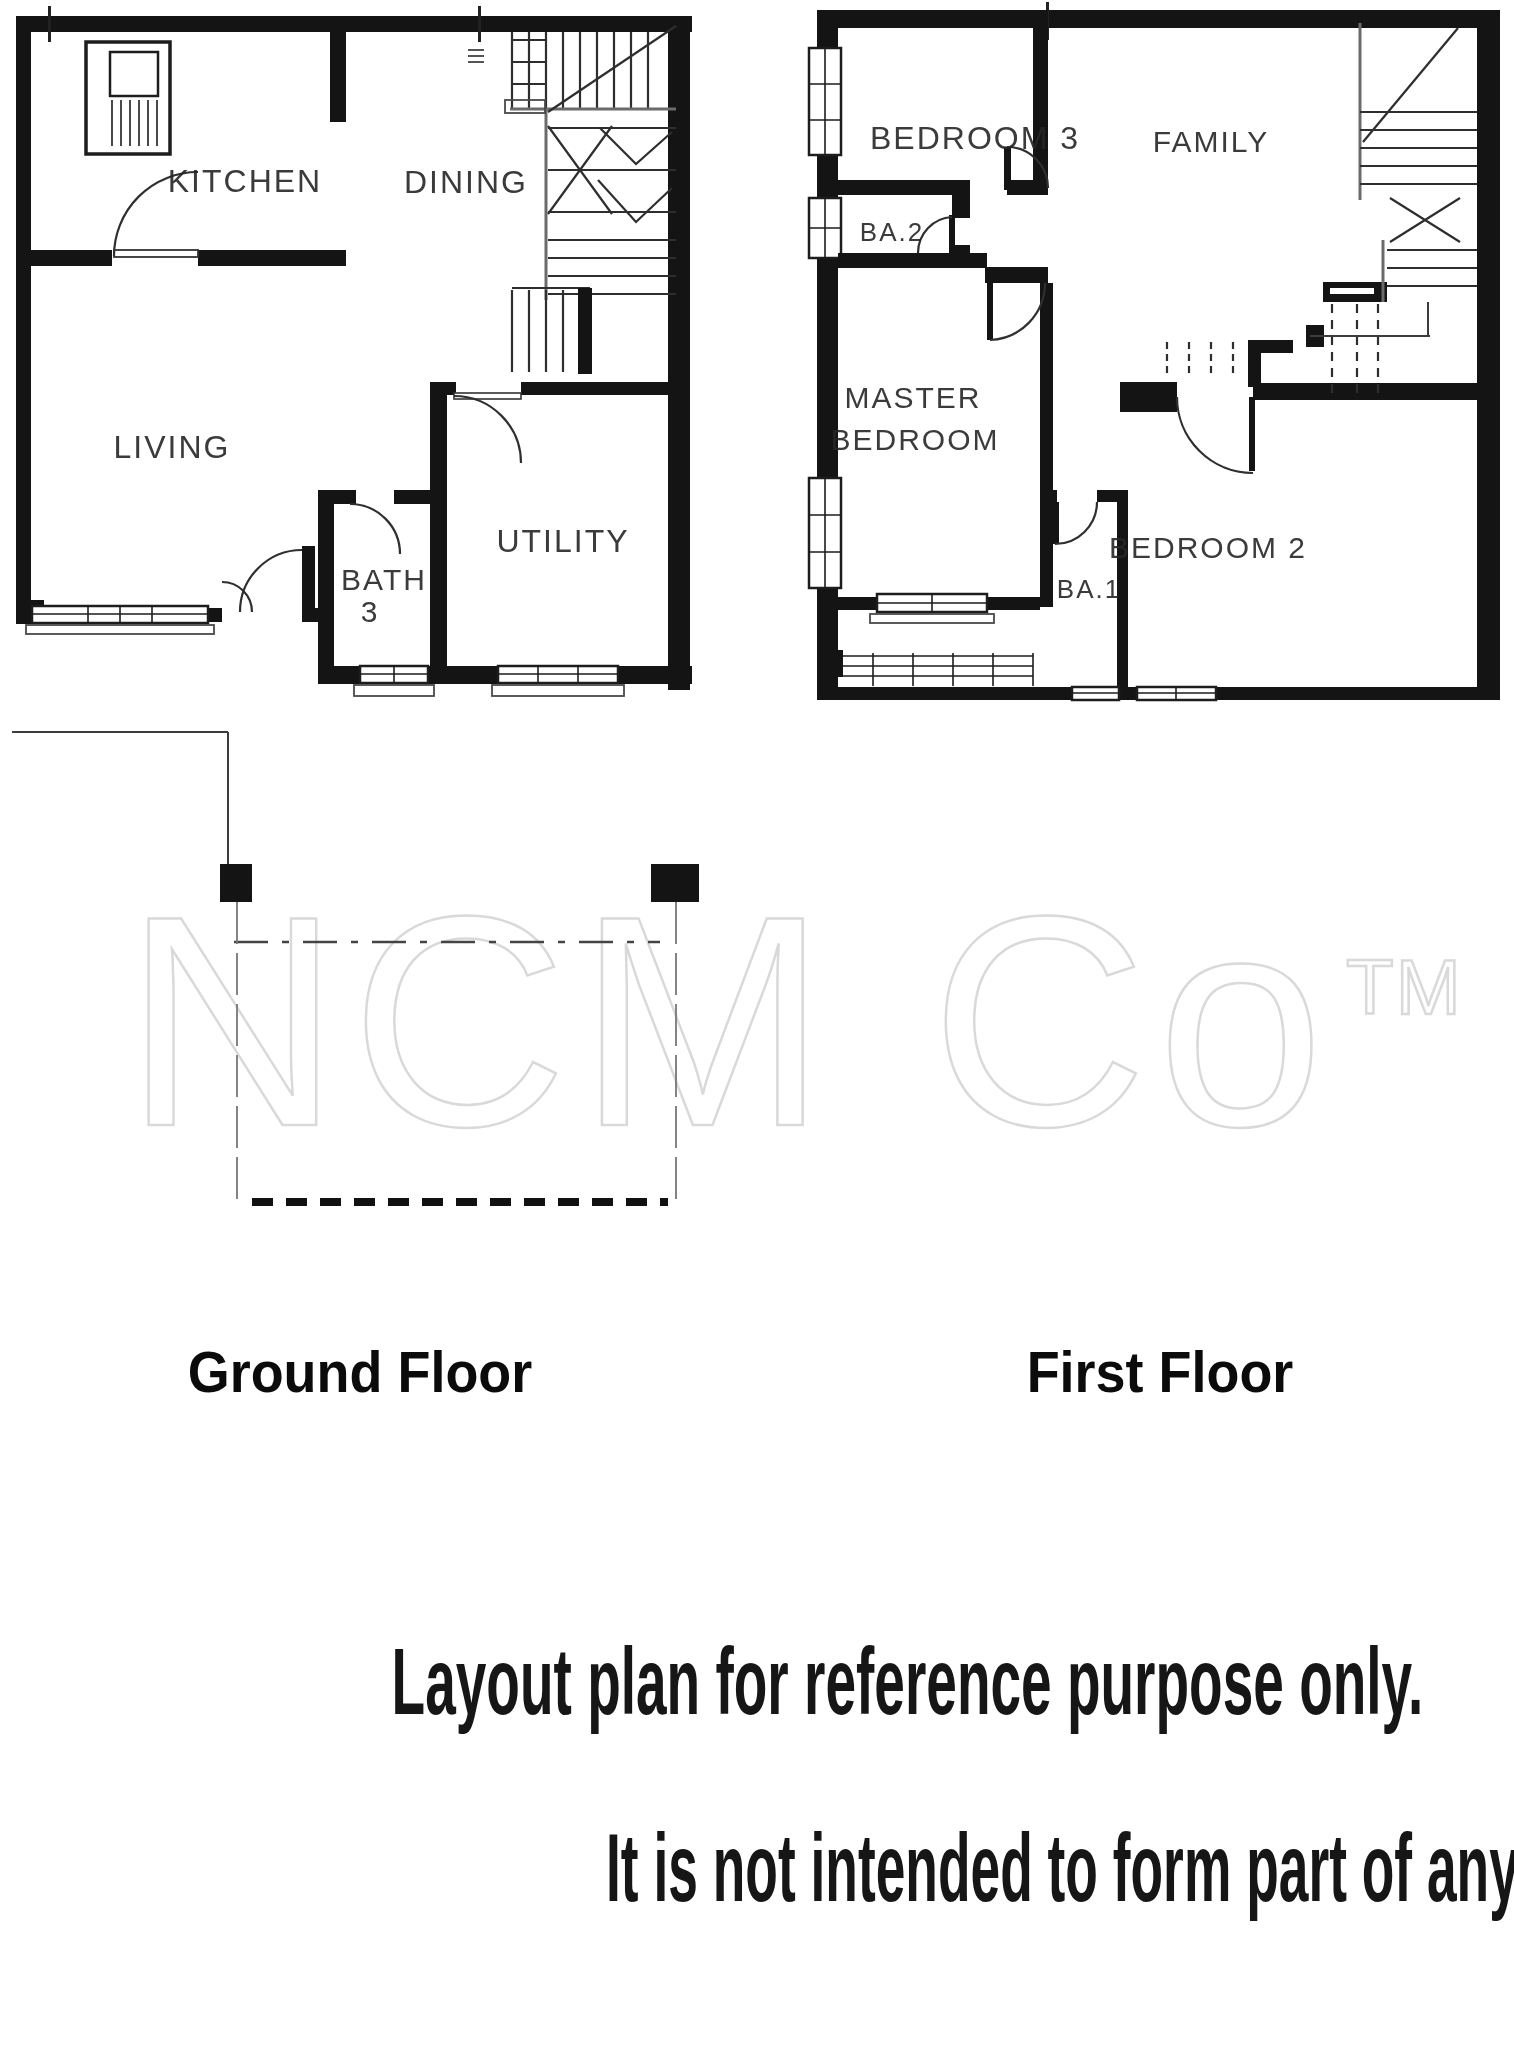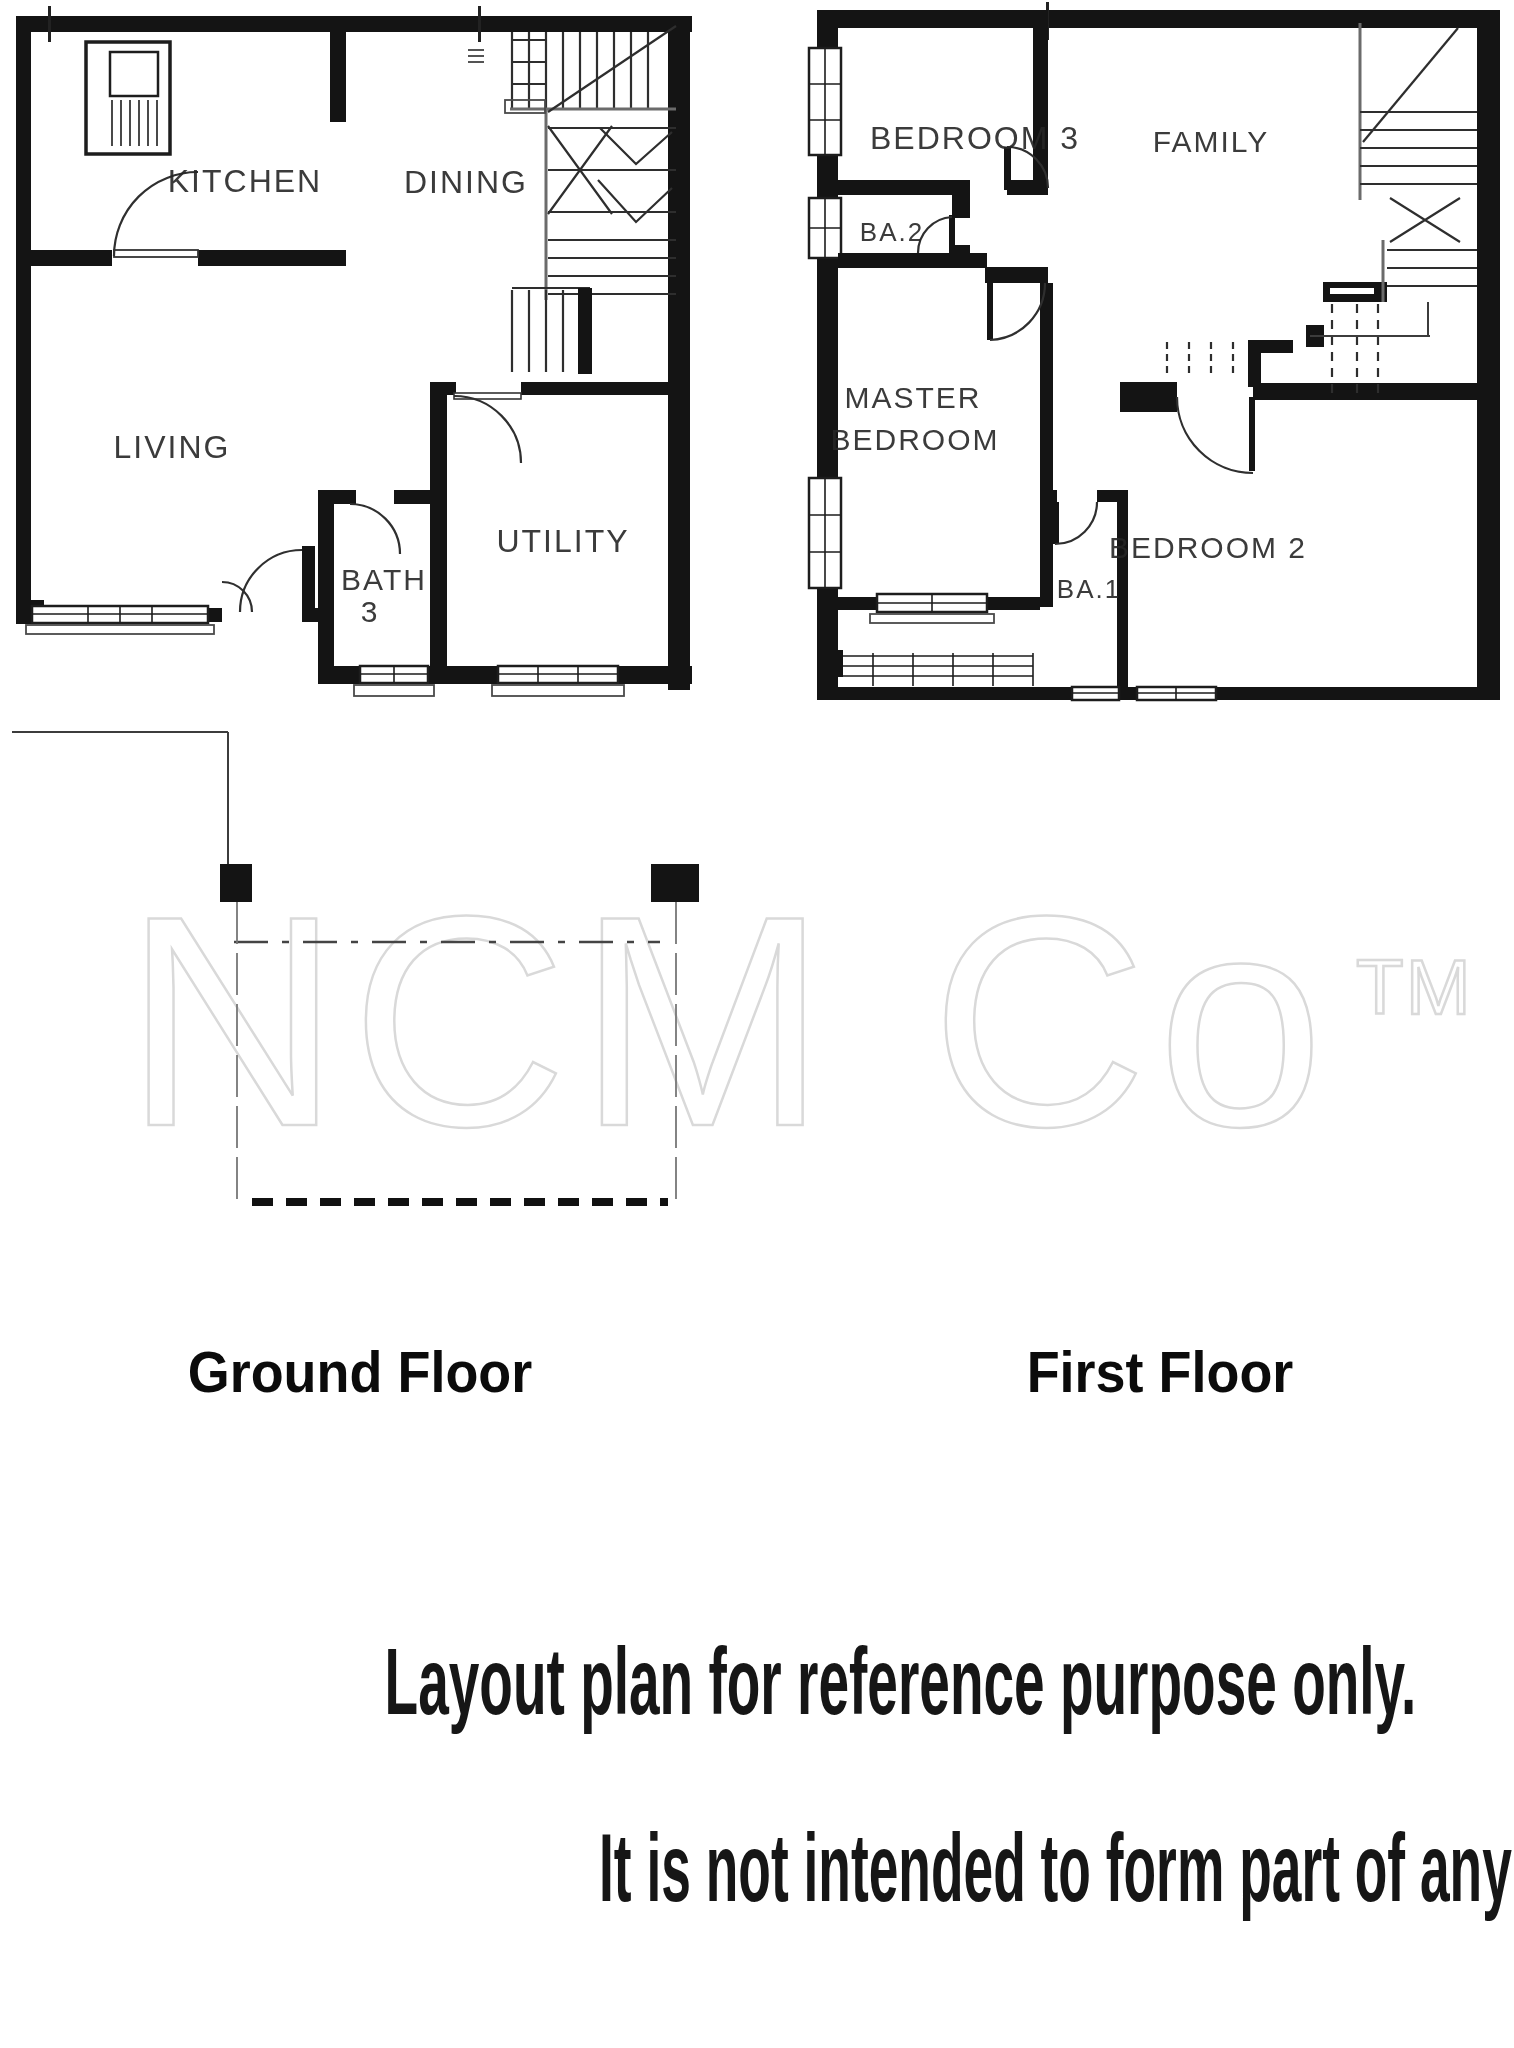--- a/index.html
+++ b/index.html
@@ -2,36 +2,36 @@
 <html><head>
 <meta charset="utf-8">
 <style>
   html,body{margin:0;padding:0;background:#fff;}
   .page{position:relative;width:1514px;height:2048px;background:#fff;overflow:hidden;
         font-family:"Liberation Sans",sans-serif;}
   .watermark{position:absolute;left:124px;top:848px;z-index:0;white-space:nowrap;
              font-family:"Liberation Sans",sans-serif;font-size:300px;font-weight:400;
              letter-spacing:10px;color:transparent;-webkit-text-stroke:2.5px #d9d9d9;
              user-select:none;}
-  .watermark sup{font-size:78px;letter-spacing:2px;vertical-align:super;position:relative;top:-10px;left:22px;}
+  .watermark sup{font-size:78px;letter-spacing:2px;vertical-align:super;position:relative;top:-10px;left:12px;}
   svg{position:absolute;z-index:1;}
   .wall{fill:#141414;stroke:none;}
   .thinline{stroke:#3c3c3c;stroke-width:2;fill:none;}
   .door{stroke:#2f2f2f;stroke-width:2.2;fill:none;}
   .stair{stroke:#2e2e2e;stroke-width:2.2;fill:none;}
   .rail{stroke:#6b6b6b;stroke-width:3;fill:none;}
   .winframe{fill:#ffffff;stroke:#1d1d1d;stroke-width:2.5;}
   .winline{stroke:#1d1d1d;stroke-width:1.6;fill:none;}
   .sill{fill:none;stroke:#4a4a4a;stroke-width:1.8;}
   .roomlabel{font-family:"Liberation Sans",sans-serif;fill:#262626;letter-spacing:2px;
              text-anchor:middle;opacity:.9;}
   .fs32{font-size:32px;} .fs30{font-size:30px;} .fs26{font-size:26px;}
   .floor-title{position:absolute;z-index:2;width:440px;text-align:center;
                font-weight:bold;font-size:58px;color:#0b0b0b;transform:scaleX(.93);}
-  .disclaimer{position:absolute;z-index:2;left:4px;width:1235px;text-align:right;white-space:nowrap;}
+  .disclaimer{position:absolute;z-index:2;left:11px;width:1235px;text-align:right;white-space:nowrap;}
   .disclaimer .dtext{display:inline-block;font-weight:bold;color:#161616;}
   .d1 .dtext{font-size:94px;transform:scaleX(.585);transform-origin:52% 50%;}
   .d2 .dtext{font-size:97px;transform:scaleX(.55);transform-origin:50% 50%;}
 </style>
 </head>
 <body>
 
 <div class="page">
 
   <div class="watermark"><span>NCM Co</span><sup>TM</sup></div>

